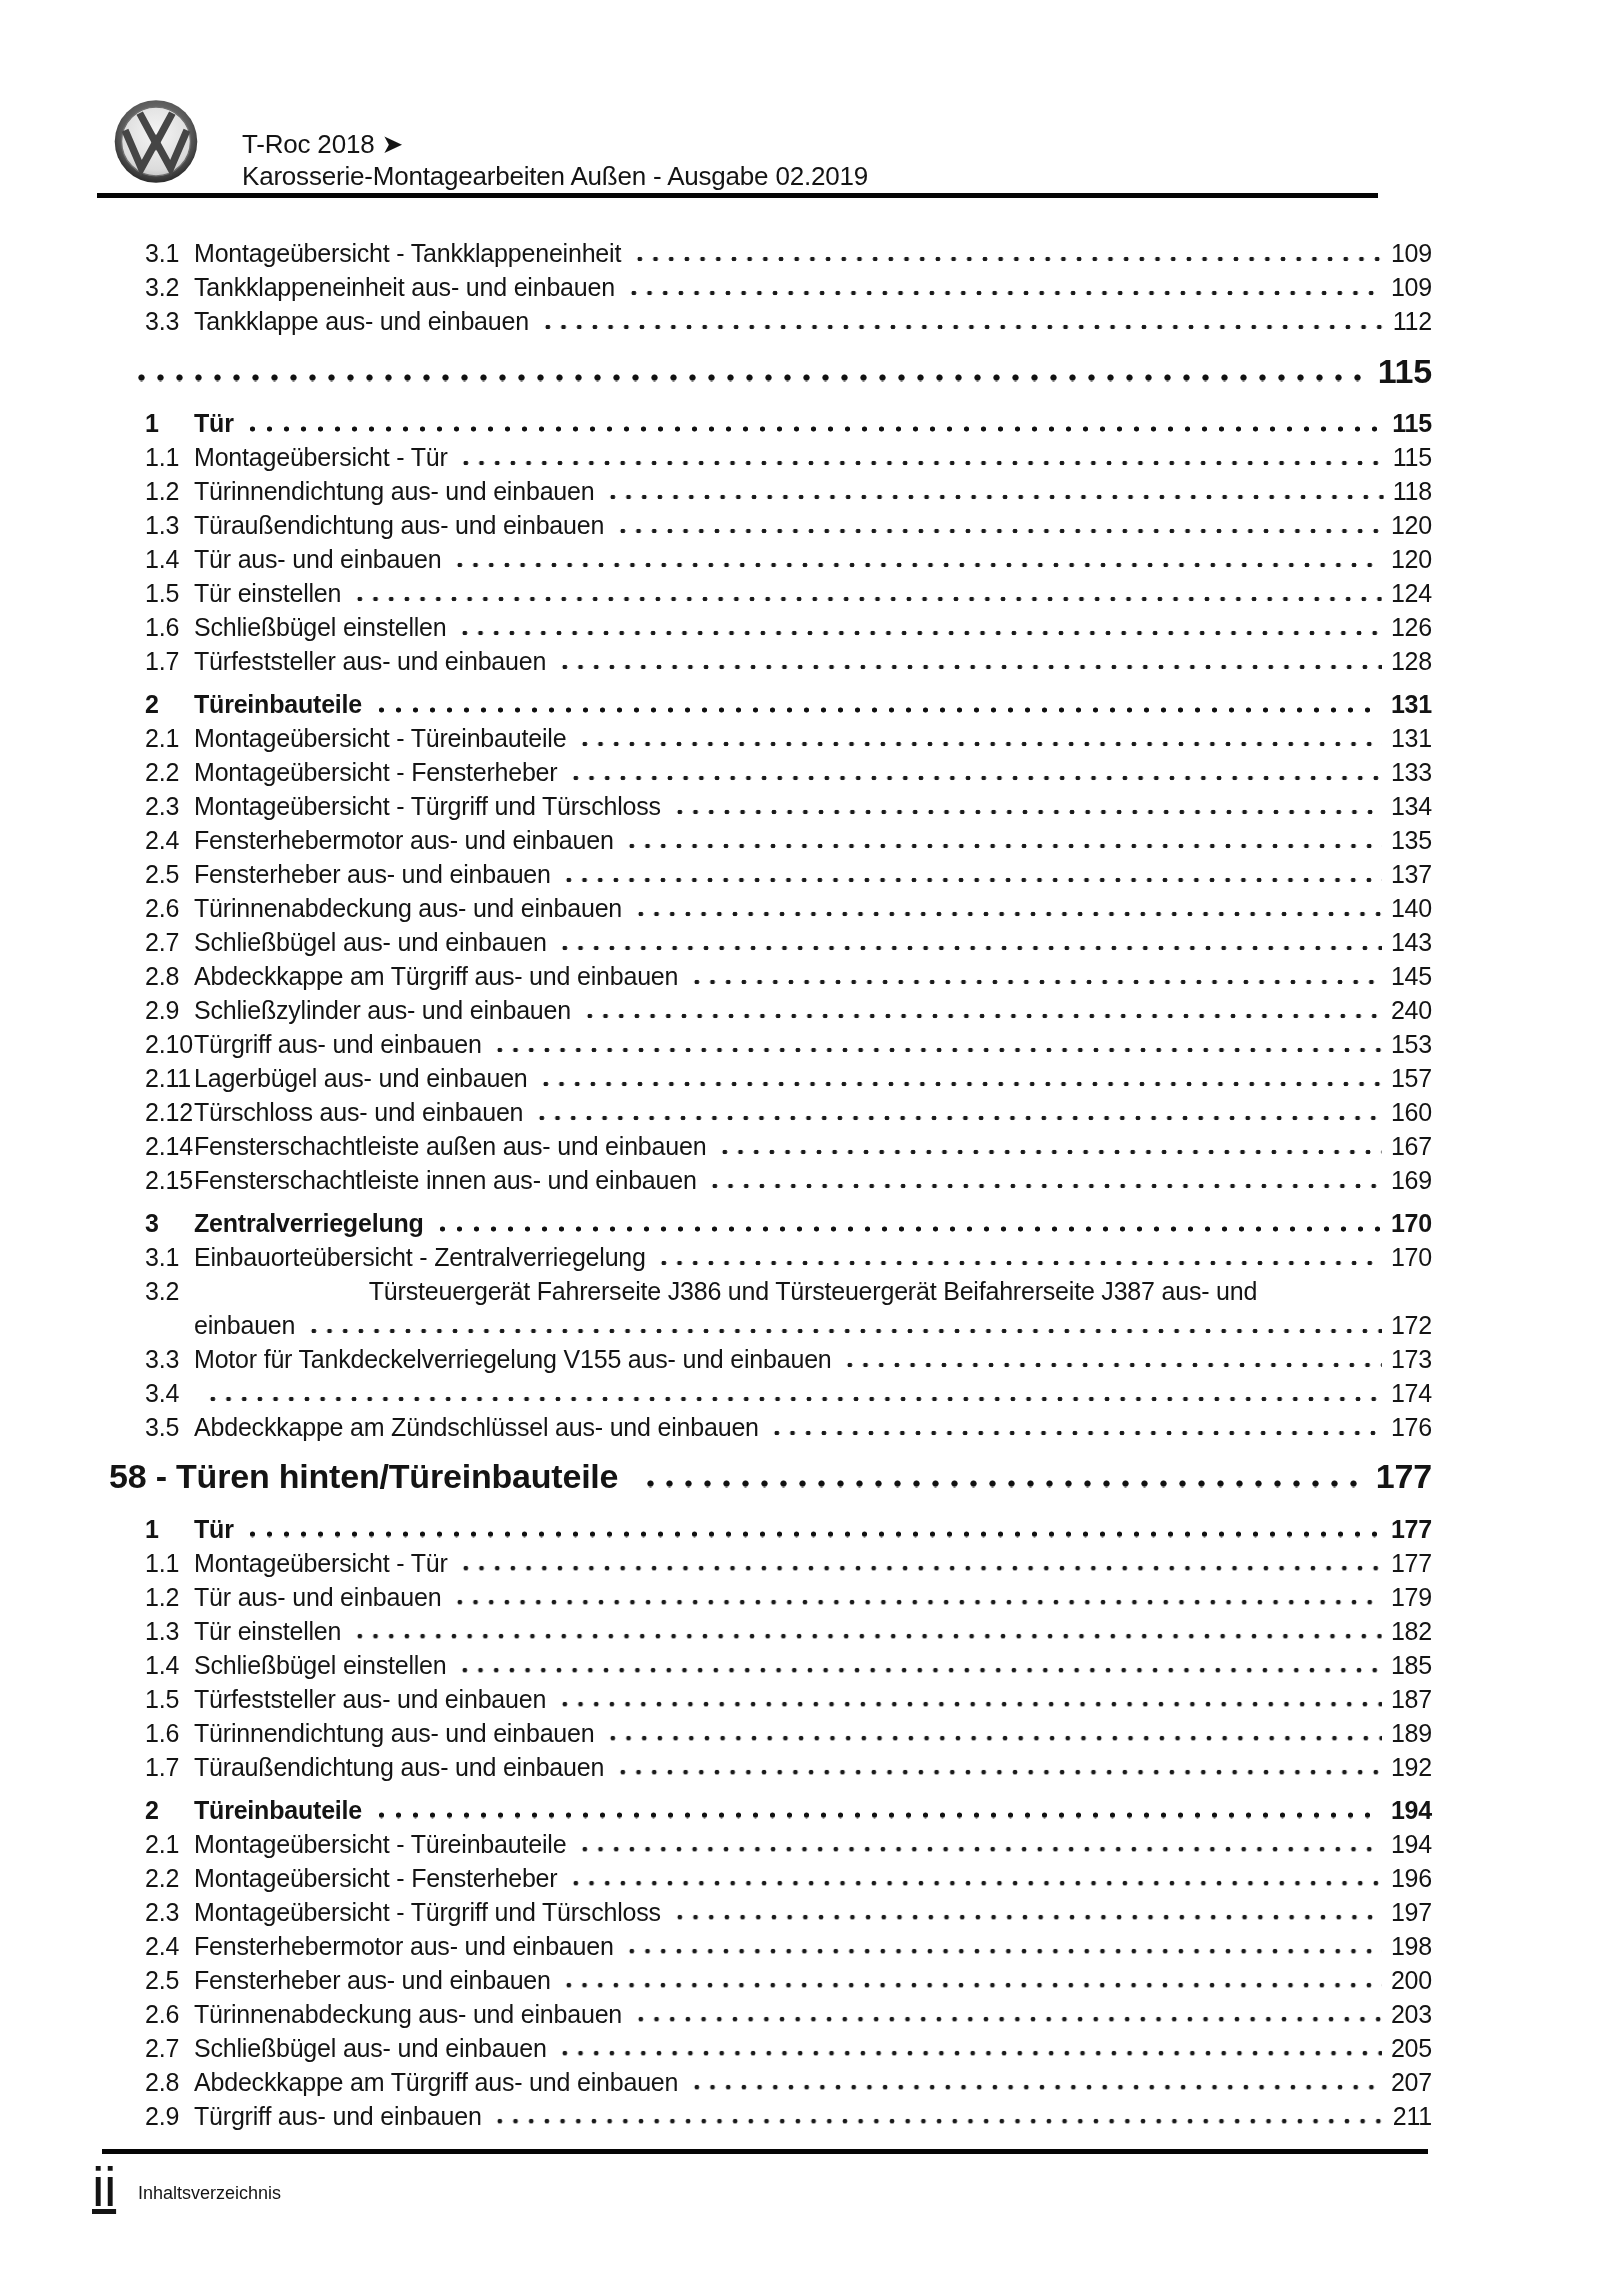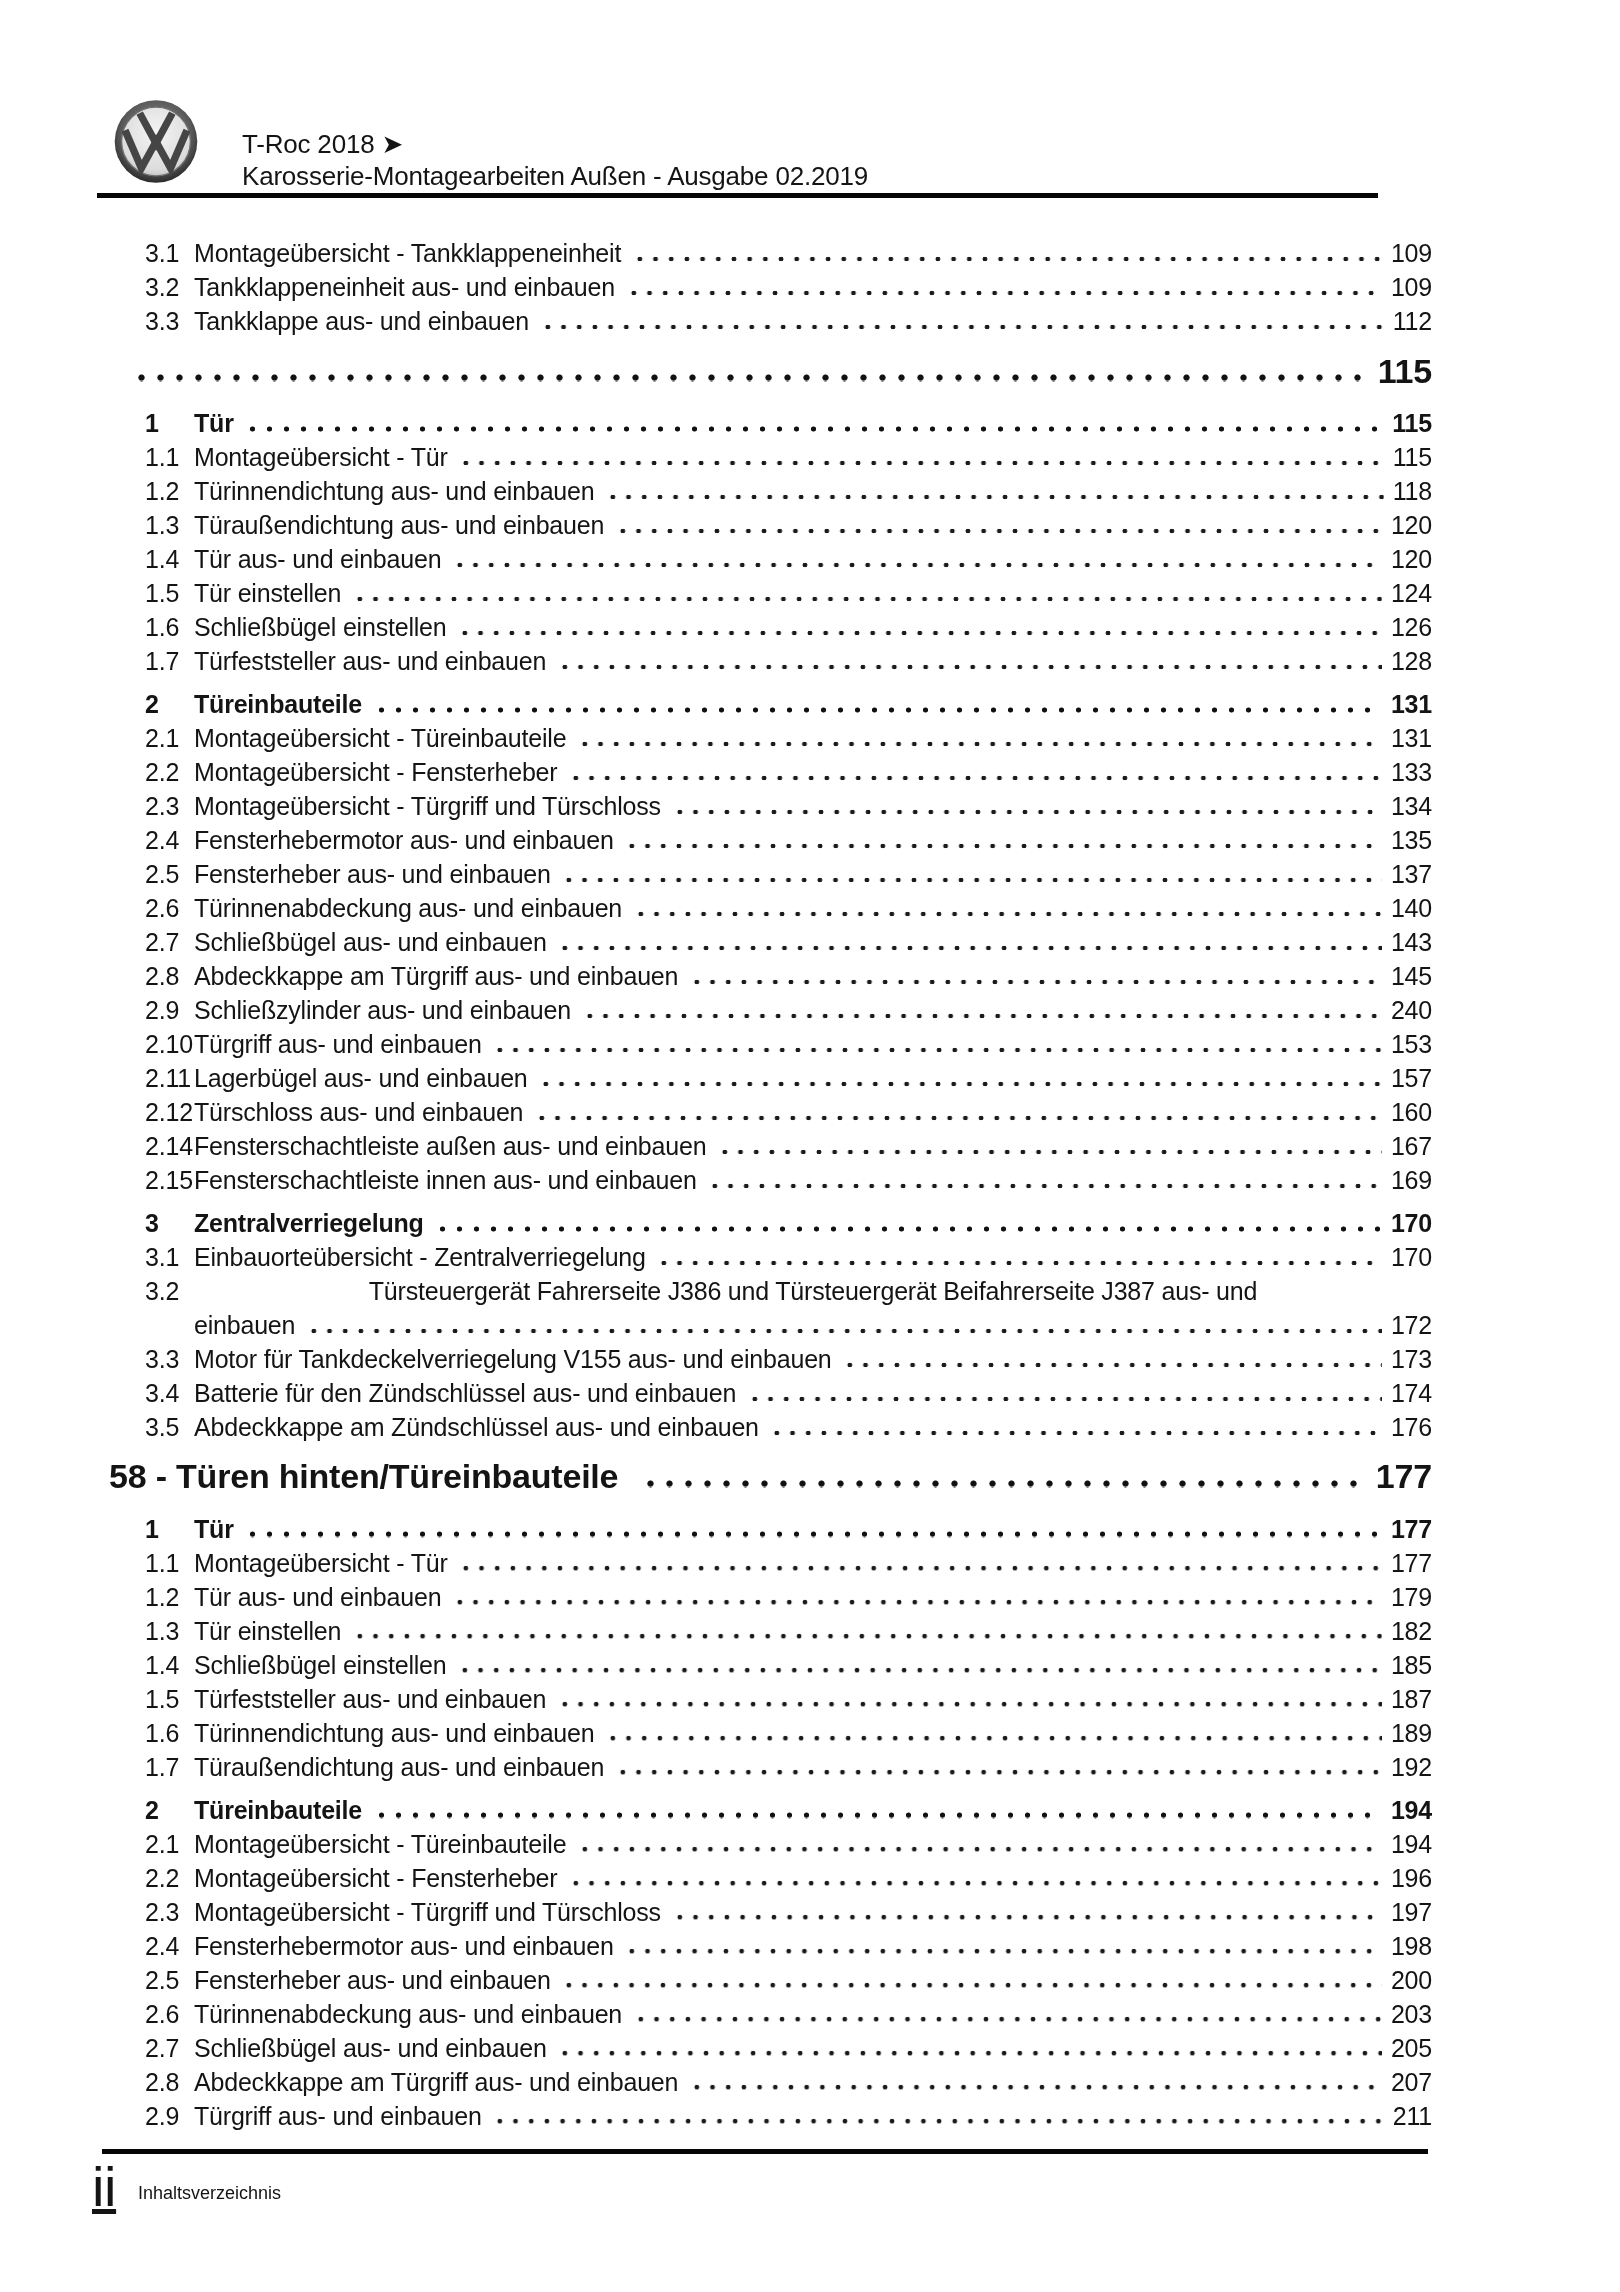--- a/index.html
+++ b/index.html
@@ -279,21 +279,20 @@
         <span class="page">172</span>
       </div>
       <div class="row r-sub">
         <span class="num">3.3</span>
         <span class="title">Motor für Tankdeckelverriegelung V155 aus- und einbauen</span>
         <span class="leader"></span>
         <span class="page">173</span>
       </div>
       <div class="row r-sub">
         <span class="num">3.4</span>
-        <span class="title">Batterie für den Zündschlüssel aus- und einbauen</span>
         <span class="leader"></span>
         <span class="page">174</span>
       </div>
       <div class="row r-sub">
         <span class="num">3.5</span>
         <span class="title">Abdeckkappe am Zündschlüssel aus- und einbauen</span>
         <span class="leader"></span>
         <span class="page">176</span>
       </div>
       <div class="row r-chapter">

